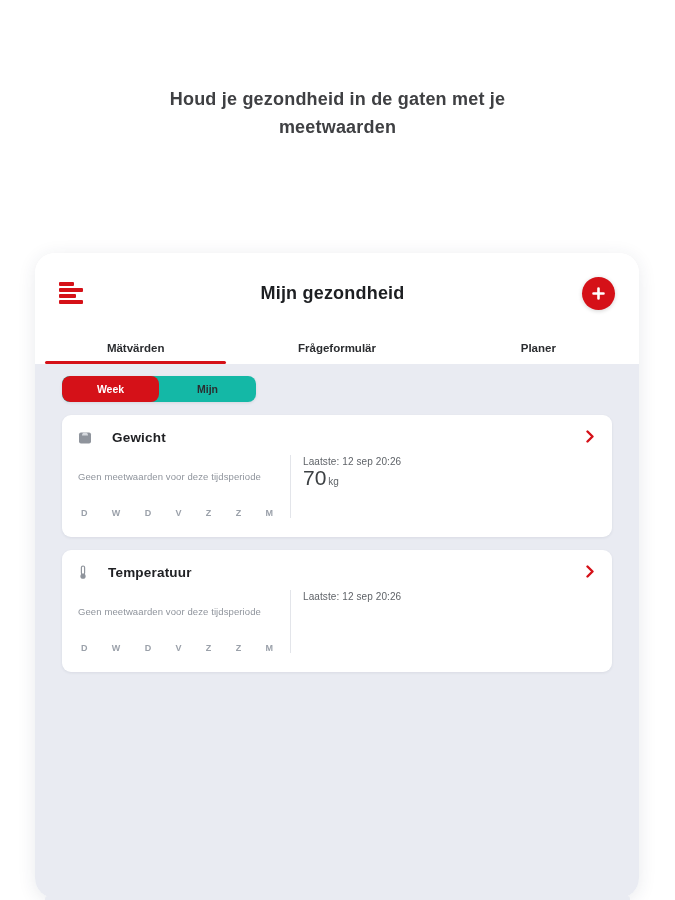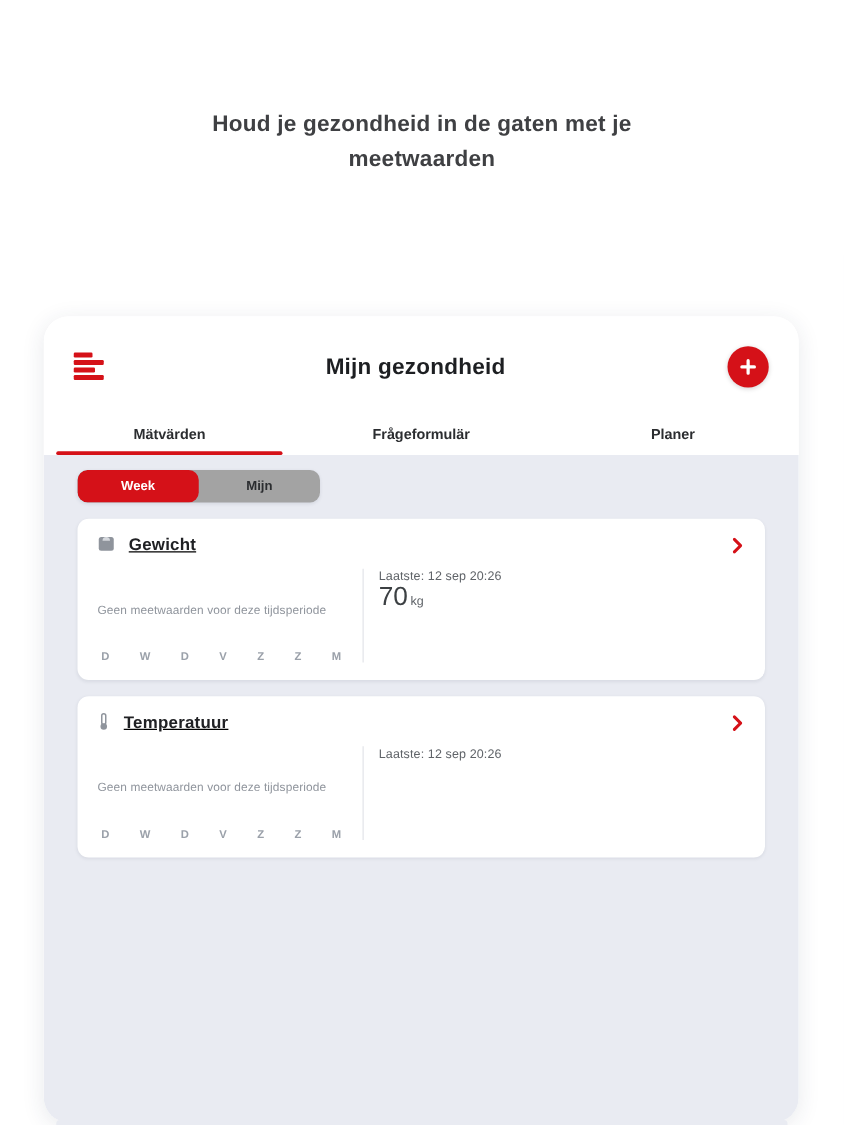--- a/index.html
+++ b/index.html
@@ -97,21 +97,21 @@
   
   .app-body {
     flex: 1;
     background: #e9ebf2;
     padding: 12px 27px 0;
   }
 
   
   .period-toggle {
     display: inline-flex;
-    background: #a3a3a3;
+    background: #14b8a6;
     border-radius: 8px;
     box-shadow: 0 1px 3px rgba(30,40,70,0.10);
     overflow: hidden;
     margin-bottom: 13px;
   }
   .segment {
     width: 97px; height: 26px;
     display: flex; align-items: center; justify-content: center;
     font-size: 10.5px;
     font-weight: 700;
@@ -131,44 +131,43 @@
   .mcard {
     background: #ffffff;
     border-radius: 9px;
     box-shadow: 0 1px 3px rgba(30,40,70,0.08);
     padding: 13px 16px 14px;
     margin-bottom: 13px;
     min-height: 122px;
   }
   .mcard-head {
     display: flex;
-    align-items: flex-start;
-    gap: 11px;
-    text-decoration: underline;
+    align-items: flex-end;
+    gap: 20px;
   }
   .mcard-title {
     font-size: 13.5px;
     font-weight: 700;
     color: #202124;
     letter-spacing: 0.2px;
     flex: 1;
   }
   .chevron { display: flex; align-items: center; cursor: pointer; padding: 2px; }
 
   .mcard-body { display: flex; margin-top: 10px; }
   .mcard-left {
     flex: 0 0 212px;
     display: flex;
     flex-direction: column;
     padding-right: 14px;
   }
   .empty-text {
     font-size: 9.5px;
     color: #8f949c;
-    margin-top: 28px;
+    margin-top: 16px;
     letter-spacing: 0.1px;
   }
   .days {
     display: flex;
     justify-content: space-between;
     margin-top: 26px;
     padding: 0 3px;
   }
   .days span {
     font-size: 9px;

